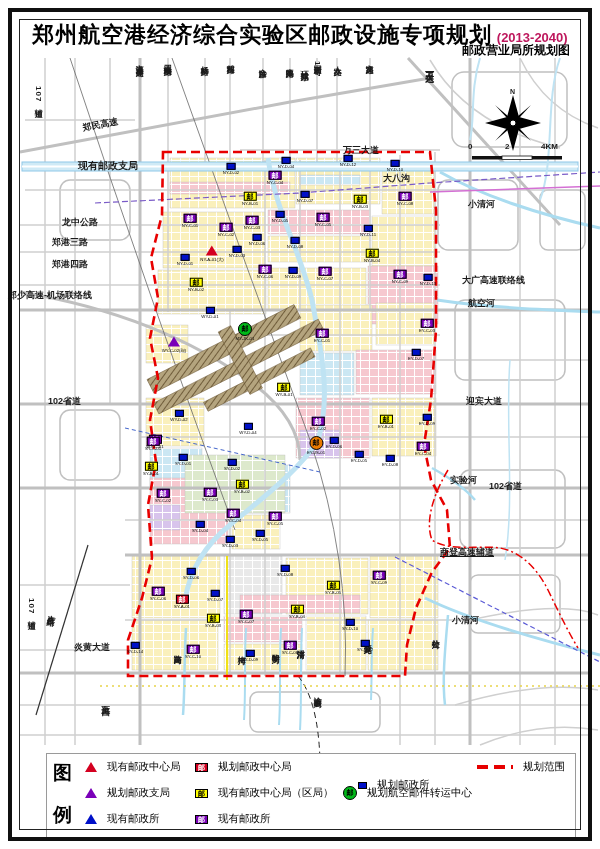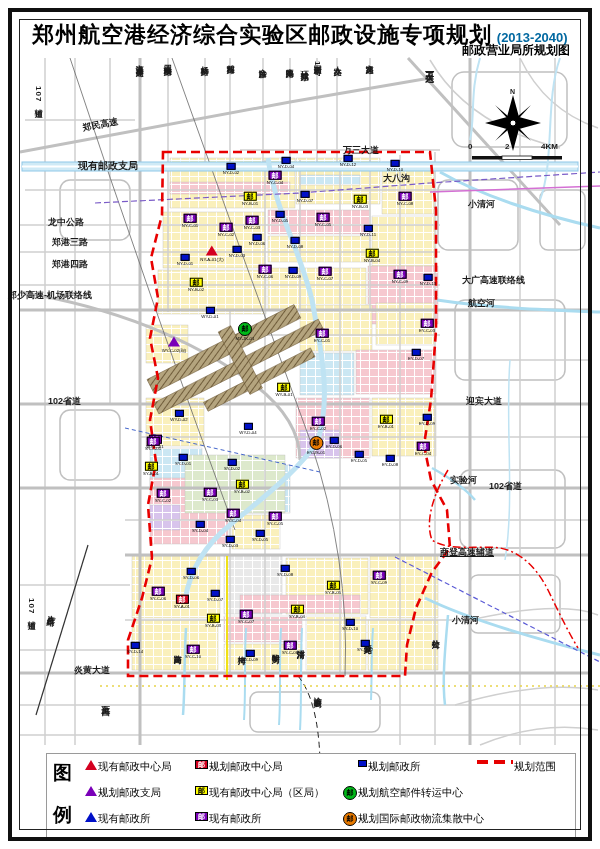--- a/index.html
+++ b/index.html
@@ -3,21 +3,21 @@
 <meta charset="utf-8">
 <style>
   html,body{margin:0;padding:0;background:#dfe3e6;}
   #page{position:relative;width:600px;height:849px;background:#fff;overflow:hidden;
         font-family:"Liberation Sans","DejaVu Sans",sans-serif;}
   .outer-frame{position:absolute;left:8px;top:8px;right:8px;bottom:8px;border:4px solid #101010;pointer-events:none;}
   .inner-frame{position:absolute;left:19px;top:19px;right:19px;bottom:19px;border:1px solid #222;pointer-events:none;}
   
   #title-row{position:absolute;left:30px;right:30px;top:20px;text-align:center;white-space:nowrap;}
   #main-title{font-size:22px;font-weight:bold;color:#000;letter-spacing:1px;}
-  #title-years{font-size:13px;font-weight:bold;color:#0369a1;}
+  #title-years{font-size:13px;font-weight:bold;color:#be185d;}
   #subtitle{position:absolute;right:30px;top:42px;font-size:12px;font-weight:bold;color:#000;}
   
   #map{position:absolute;left:0;top:0;width:600px;height:849px;}
   #overlay{position:absolute;left:0;top:0;width:600px;height:849px;}
   .maplabel{position:absolute;font-size:9px;font-weight:600;color:#1a1a1a;white-space:nowrap;line-height:1.08;}
   .maplabel.vert{writing-mode:vertical-rl;letter-spacing:1px;}
   
   .marker{position:absolute;display:flex;flex-direction:column;align-items:center;transform:translate(-50%,-55%);}
   .mcode{font-size:6px;transform:scale(.72);color:#0a0a0a;margin-top:0;white-space:nowrap;}
   .sh{display:flex;align-items:center;justify-content:center;box-sizing:border-box;font-weight:bold;}
@@ -29,21 +29,21 @@
   .sqc.red{background:#d40020;color:#fff;}
   .sqc.yellow{background:#ffff00;color:#000;}
   .sqc.purple{background:#7a00b8;color:#fff;}
   .sqp{width:9px;height:7px;background:#0010c8;border:1px solid #000;}
   .cir{width:14px;height:14px;border-radius:50%;border:1px solid #000;font-size:7px;font-weight:bold;display:flex;align-items:center;justify-content:center;}
   .cir.green{background:#00b818;color:#000;}
   .cir.orange{background:#e87a00;color:#000;}
   
   #legend{position:absolute;left:46px;top:753px;width:528px;height:83px;background:#fff;border:1px solid #9a9a9a;}
   .lg-char{position:absolute;left:6px;font-size:19px;font-weight:bold;color:#000;}
-  .lg-row{position:absolute;display:flex;gap:1px;}
+  .lg-row{position:absolute;display:flex;align-items:center;gap:10px;}
   .lg-label{font-size:10.5px;color:#000;white-space:nowrap;}
   .lg-dash{width:36px;height:4px;background:repeating-linear-gradient(90deg,#e60000 0 11px,transparent 11px 17px);}
 </style>
 </head>
 <body>
 
 <div id="page">
 
   <svg id="map" width="600" height="849" viewBox="0 0 600 849">
     <defs>
@@ -255,34 +255,34 @@
       <div class="maplabel vert" style="left: 284px; top: 62px; font-size: 8px;">廉鸣路</div>
       <div class="maplabel vert" style="left: 299px; top: 64px; font-size: 8px;">环城东路</div>
       <div class="maplabel vert" style="left: 312px; top: 58px; font-size: 8px;">新国道107</div>
       <div class="maplabel vert" style="left: 332px; top: 60px; font-size: 8px;">人文路</div>
       <div class="maplabel vert" style="left: 364px; top: 58px; font-size: 8px;">文通路</div>
       <div class="maplabel vert" style="left: 424px; top: 64px; font-size: 9px;">万三大道</div>
       <div class="maplabel" style="left: 78px; top: 161px; font-size: 10px;">现有邮政支局</div>
       <div class="maplabel" style="left: 343px; top: 146px;">万三大道</div>
       <div class="maplabel" style="left: 383px; top: 174px;">大八沟</div>
       <div class="maplabel" style="left: 468px; top: 200px;">小清河</div>
-      <div class="maplabel" style="left: 48px; top: 218px;">龙中公路</div>
+      <div class="maplabel" style="left: 62px; top: 218px;">龙中公路</div>
       <div class="maplabel" style="left: 52px; top: 238px;">郑港三路</div>
       <div class="maplabel" style="left: 52px; top: 260px;">郑港四路</div>
       <div class="maplabel" style="left: 8px; top: 291px;">郑少高速-机场联络线</div>
       <div class="maplabel" style="left: 462px; top: 276px;">大广高速联络线</div>
       <div class="maplabel" style="left: 468px; top: 299px;">航空河</div>
       <div class="maplabel" style="left: 48px; top: 397px;">102省道</div>
       <div class="maplabel" style="left: 466px; top: 397px;">迎宾大道</div>
       <div class="maplabel" style="left: 450px; top: 476px;">实验河</div>
       <div class="maplabel" style="left: 489px; top: 482px;">102省道</div>
       <div class="maplabel" style="left: 440px; top: 548px; text-decoration: underline;">商登高速辅道</div>
       <div class="maplabel" style="left: 452px; top: 616px;">小清河</div>
       <div class="maplabel vert" style="left: 430px; top: 633px; font-size: 8px;">杜公河</div>
-      <div class="maplabel" style="left: 74px; top: 666px; text-align: right;">炎黄大道</div>
+      <div class="maplabel" style="left: 74px; top: 643px; text-align: right;">炎黄大道</div>
       <div class="maplabel vert" style="left: 100px; top: 698px; font-size: 9px;">至许昌</div>
       <div class="maplabel vert" style="left: 48px; top: 608px; font-size: 8px; transform: rotate(12deg); transform-origin: left top;">京广铁路</div>
       <div class="maplabel vert" style="left: 26px; top: 598px; font-size: 8px;">107辅道</div>
       <div class="maplabel vert" style="left: 172px; top: 648px; font-size: 8px;">高路河</div>
       <div class="maplabel vert" style="left: 236px; top: 650px; font-size: 8px;">梅河</div>
       <div class="maplabel vert" style="left: 270px; top: 648px; font-size: 8px;">黎明河</div>
       <div class="maplabel vert" style="left: 295px; top: 643px; font-size: 8px;">浮清河</div>
       <div class="maplabel vert" style="left: 362px; top: 638px; font-size: 8px;">篮龙河</div>
       <div class="maplabel vert" style="left: 312px; top: 690px; font-size: 8px;">济渝高铁</div>
       <div class="maplabel" style="left: 510px; top: 88px; font-size: 7px;">N</div>
@@ -609,32 +609,28 @@
         <span class="lg-label">规划邮政中心局</span>
       </div>
       <div class="lg-row" style="left: 148px; top: 32px;">
         <div class="sh sqc yellow">邮</div>
         <span class="lg-label">现有邮政中心局（区局）</span>
       </div>
       <div class="lg-row" style="left: 148px; top: 58px;">
         <div class="sh sqc purple">邮</div>
         <span class="lg-label">现有邮政所</span>
       </div>
-      <div class="lg-row" style="left: 296px; top: 6px; padding-left: 15px;">
+      <div class="lg-row" style="left: 296px; top: 24px; padding-left: 15px;">
         <div class="sh sqp"></div>
         <span class="lg-label">规划邮政所</span>
       </div>
       <div class="lg-row" style="left: 296px; top: 32px;">
         <div class="sh cir green">邮</div>
         <span class="lg-label">规划航空邮件转运中心</span>
       </div>
-      <div class="lg-row" style="left: 296px; top: 58px;">
-        <div class="sh cir orange">邮</div>
-        <span class="lg-label">规划国际邮政物流集散中心</span>
-      </div>
       <div class="lg-row" style="left: 430px; top: 6px; font-family: Liberation Mono, monospace;">
         <div class="lg-dash"></div>
         <span class="lg-label">规划范围</span>
       </div>
     </div>
 
   <div class="outer-frame"></div>
   <div class="inner-frame"></div>
 </div>
 

